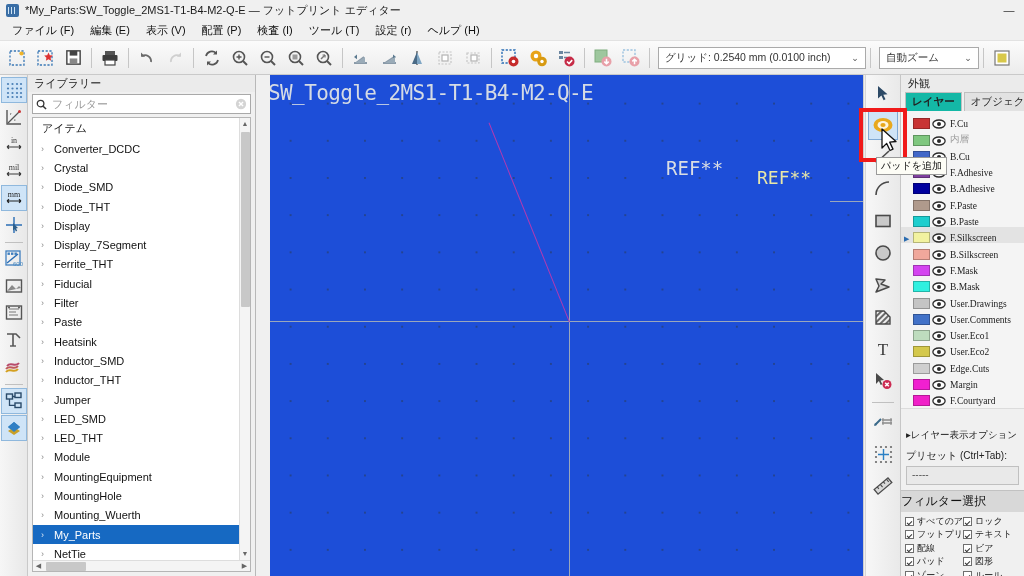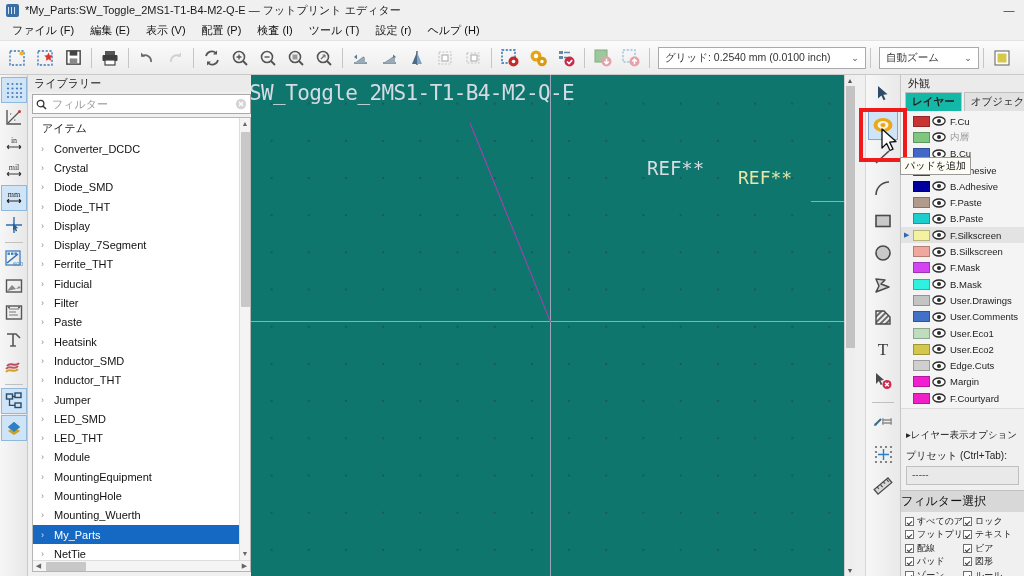--- a/index.html
+++ b/index.html
@@ -116,22 +116,22 @@
   }
   .hscroll {
     position:absolute; left:0; right:0; bottom:0; height:11px; background:#f4f4f4;
     border-top:1px solid #ddd; display:flex; align-items:center;
   }
   .hscroll .arrow{ width:11px; text-align:center; font-size:7px; color:#666; }
   .hscroll .thumb{ height:9px; width:40px; background:#c8c8c8; margin-left:2px; border-radius:1px; }
 
   
   .canvas {
-    position: absolute; top: 75px; left: 251px; width: 604px; height: 501px;
-    background: #0f766e; overflow: hidden;
+    position: absolute; top: 75px; left: 270px; width: 604px; height: 501px;
+    background: #1d4ed8; overflow: hidden;
   }
   .grid-dots {
     position: absolute; inset: 0;
     background-image: radial-gradient(circle, #2a3a55 0.6px, transparent 0.8px);
     background-size: 37.2px 37.2px;
     background-position: 2px 10px;
   }
   .cross-h {
     position: absolute; left: 0; width: 604px; top: 246px; height: 1px;
     background: #9aa7bb;
@@ -180,40 +180,40 @@
   }
   .rbtn.sel { background: #cfe4f7; border: 1px solid #7fa9d4; }
   .rsep { width: 22px; height:1px; background:#c0c0c0; margin: 4px 0; flex:none; }
   .red-box {
     position: absolute; left: 859px; top: 108px; width: 48px; height: 54px;
     border: 4px solid #f01a1a; z-index: 40; pointer-events: none;
   }
   .tooltip {
     position: absolute; left: 876px; top: 157px; background: #fdfdf6;
     border: 1px solid #9a9a9a; font-size: 10px; color: #111; padding: 1px 4px;
-    white-space: nowrap; z-index: 45; margin-left: 24px;
+    white-space: nowrap; z-index: 45;
   }
   .cursor-arrow { position: absolute; left: 881px; top: 128px; z-index: 50; }
 
   
   .apppanel {
     position: absolute; top: 75px; left: 901px; width: 123px; height: 501px;
     background: #f0f0f0; display: flex; flex-direction: column; overflow: hidden;
   }
   .ap-title { font-size: 11px; color: #222; padding: 1px 0 1px 7px; background:#ebebeb; }
   .ap-tabs { display: flex; height: 19px; align-items: flex-end; padding-left: 4px; background:#f0f0f0; }
   .ap-tab {
     font-size: 10.5px; color: #222; padding: 2px 6px 2px 6px; border: 1px solid #bfbfbf;
     border-bottom: none; background: #e2e2e2; margin-right: 2px; white-space: nowrap;
   }
   .ap-tab.active { background: #14b8a6; font-weight: bold; }
   .ap-layers {
     background: #f4f4f4; padding: 2px 0 2px 0; flex: none;
   }
-  .lrow { display: flex; align-items: center; height: 16.3px; padding-left: 3px; }
+  .lrow { display: flex; align-items: flex-end; height: 16.3px; padding-left: 3px; font-family: Liberation Serif, serif; }
   .lrow .tri { width: 9px; font-size: 7px; color: #2b6cb0; flex:none; }
   .lrow .sw { width: 17px; height: 11px; flex: none; border:1px solid rgba(0,0,0,0.25); }
   .lrow .eye { width: 18px; flex:none; display:flex; align-items:center; justify-content:center; }
   .lrow .ln { font-size: 9.5px; color: #222; white-space: nowrap; padding-left: 2px; overflow:hidden; }
   .lrow.dim .ln { color: #9b9b9b; }
   .lrow.hl { background: #e3e3e3; }
   .ap-opts { font-size: 9.5px; color: #222; padding: 20px 0 4px 5px; border-top:1px solid #dcdcdc; }
   .ap-preset { padding: 3px 5px 5px 5px; background:#f0f0f0; }
   .ap-preset .pl { font-size: 10px; color: #222; margin-bottom: 3px; }
   .ap-preset .pc {

